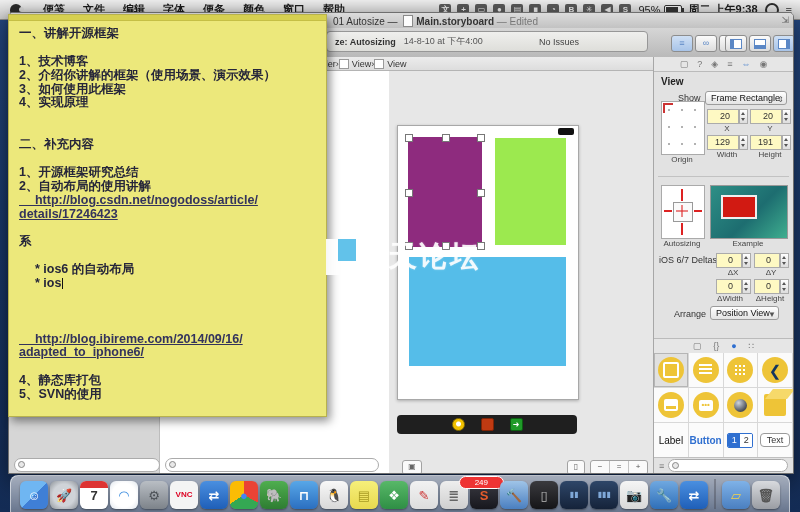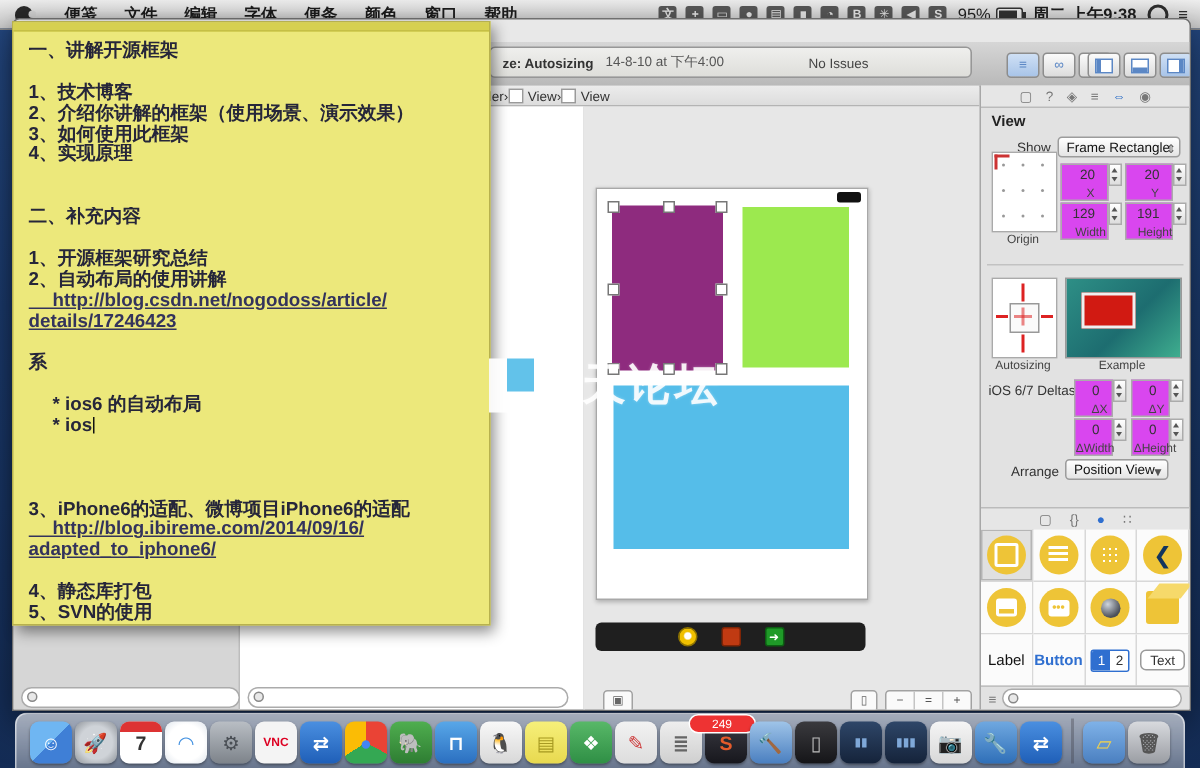--- a/index.html
+++ b/index.html
@@ -92,21 +92,21 @@
     border:1px solid #888;background:#e8e8e8;box-sizing:border-box;}
   #navpane{left:0px;top:403px;width:150px;height:57px;background:#d6d6d6;border-right:1px solid #bdbdbd;}
   
   #utilities{left:644px;top:44px;width:139px;height:416px;background:#e2e2e2;border-left:1px solid #a7a7a7;
     font-size:9px;color:#333;}
   #insp-icons{left:0;top:0;width:100%;height:14px;border-bottom:1px solid #bbb;
     display:flex;justify-content:center;gap:9px;align-items:center;background:#e6e6e6;}
   #insp-icons span{font-size:9px;color:#777;}
   #insp-icons span.sel{color:#3b77c9;font-weight:bold;}
   .sechead{font-weight:bold;color:#222;font-size:10px;}
-  .ifield{position:absolute;background:#d946ef;border:1px solid #ababab;height:25px;
+  .ifield{position:absolute;background:#fef9c3;border:1px solid #ababab;height:15px;
     font-size:9px;text-align:right;padding-right:8px;box-sizing:border-box;line-height:12px;}
   .stepper{position:absolute;width:7px;height:13px;border:1px solid #ababab;background:linear-gradient(#fff,#ddd);}
   .stepper::before,.stepper::after{content:"";position:absolute;left:1px;border-left:2px solid transparent;border-right:2px solid transparent;}
   .stepper::before{top:2px;border-bottom:3px solid #555;}
   .stepper::after{bottom:2px;border-top:3px solid #555;}
   .flabel{position:absolute;font-size:8px;color:#444;text-align:center;}
   .dropdown{position:absolute;background:linear-gradient(#fff,#e4e4e4);border:1px solid #9c9c9c;border-radius:3px;
     height:14px;font-size:9px;line-height:13px;padding-left:5px;box-sizing:border-box;color:#111;}
   .dropdown .arr{position:absolute;right:2px;top:1px;color:#555;font-size:8px;}
   #originbox{left:7px;top:44px;width:42px;height:52px;background:#fff;border:1px solid #aaa;}
@@ -203,20 +203,24 @@
             <i></i>
           </span>
       </span>
       <span style="font-size:11px;font-weight:bold;color:#1c1c1c;">周二 上午9:38</span>
       <span class="mag"></span>
       <span class="nlist">≡</span>
     </span>
   </div>
 
   <div id="xwin" class="abs">
+    <div id="titlebar" class="abs">
+      <span id="titletext" class="abs"><span>01 Autosize — </span><span class="docicon"></span><b>Main.storyboard</b><span class="dim"> — Edited</span></span>
+      <span id="winresize" class="abs">⇲</span>
+    </div>
     <div id="toolbar" class="abs">
       <div id="activity" class="abs">
         <span class="stat">ze: Autosizing</span>
         <span class="time">14-8-10 at 下午4:00</span>
         <span class="issues">No Issues</span>
       </div>
       <div class="tbgroup abs" style="left:662px;">
         <span class="tbtn on">≡</span>
         <span class="tbtn">∞</span>
         <span class="tbtn">⟲</span>
@@ -464,21 +468,20 @@
         <div class="line link">　 http://blog.csdn.net/nogodoss/article/</div>
         <div class="line link">details/17246423</div>
         <div class="line"></div>
         <div class="line">系</div>
         <div class="line"></div>
         <div class="line">　 * ios6 的自动布局</div>
         <div class="line">　 * ios<span class="caret"></span></div>
         <div class="line"></div>
         <div class="line"></div>
         <div class="line"></div>
-        <div class="line">3、iPhone6的适配、微博项目iPhone6的适配</div>
         <div class="line link">　 http://blog.ibireme.com/2014/09/16/</div>
         <div class="line link">adapted_to_iphone6/</div>
         <div class="line"></div>
         <div class="line">4、静态库打包</div>
         <div class="line">5、SVN的使用</div>
       </div>
   </div>
 
   <div id="wmark" class="abs">
     <span id="wmlogo"></span>

